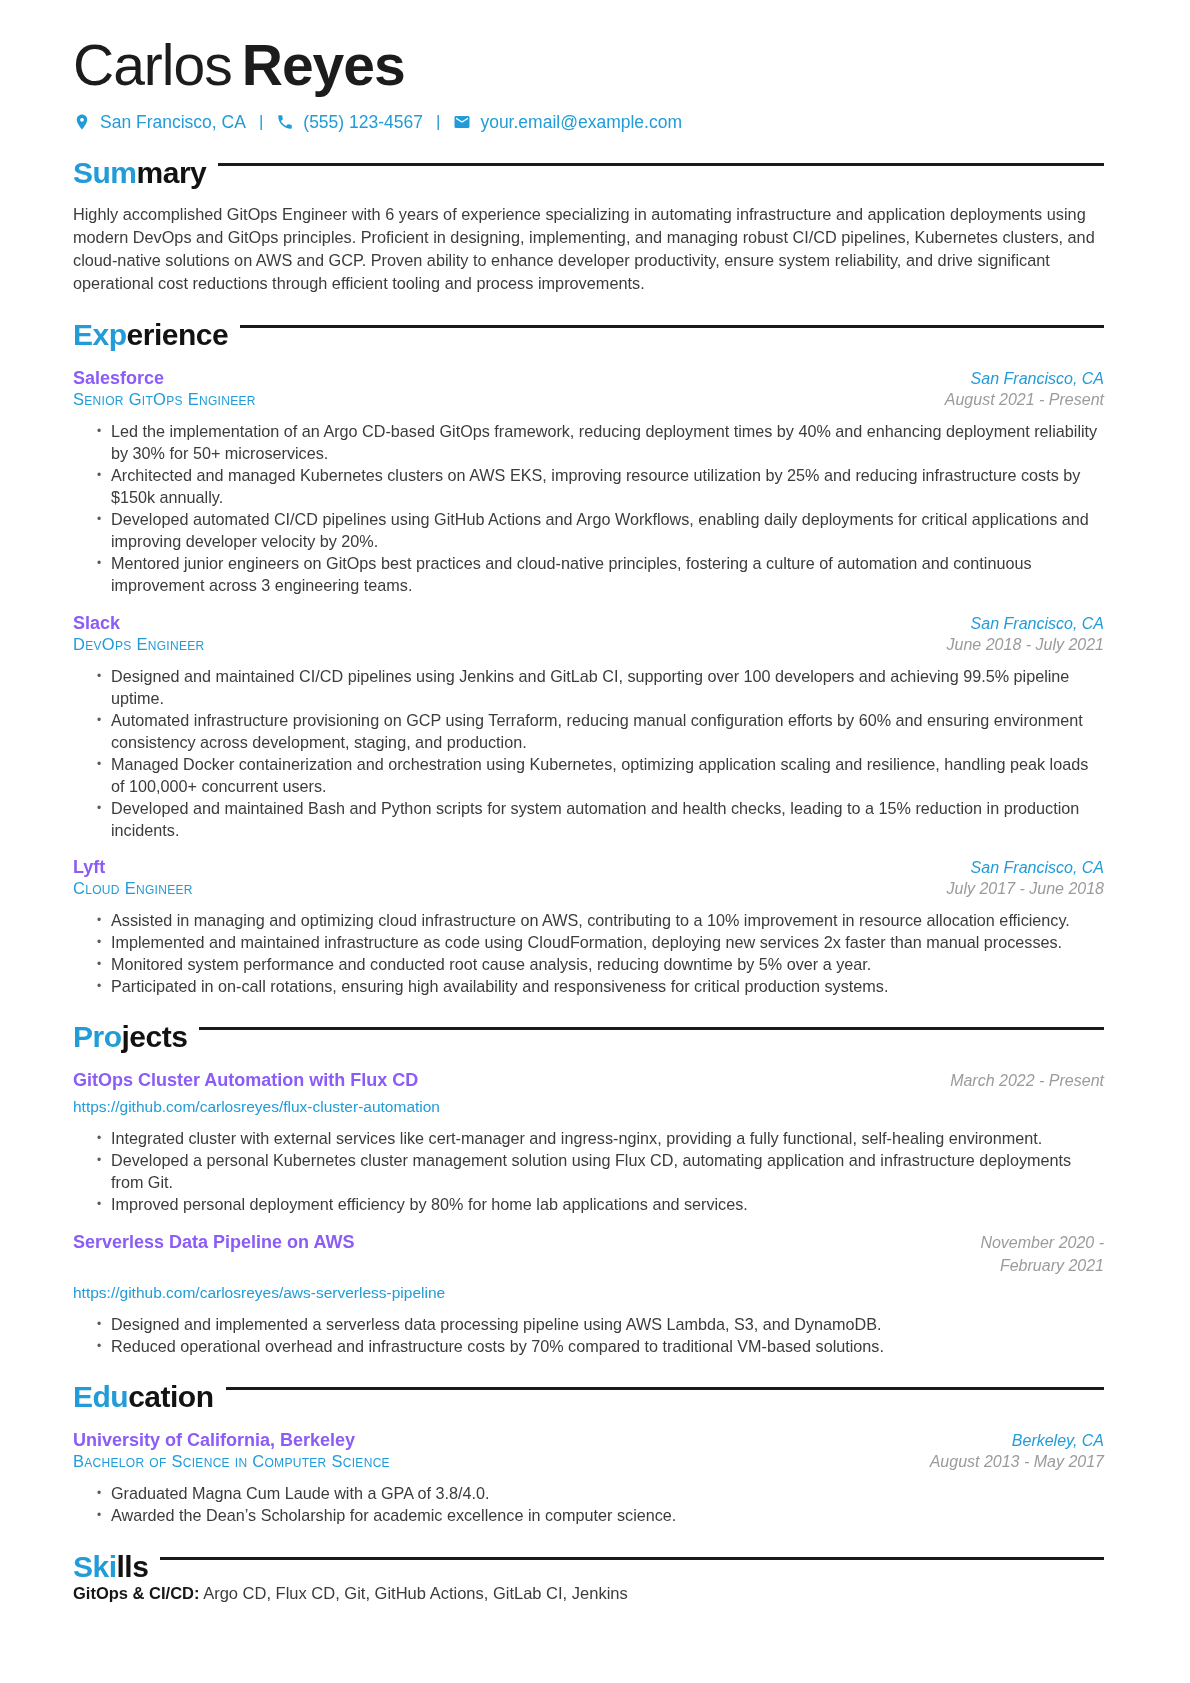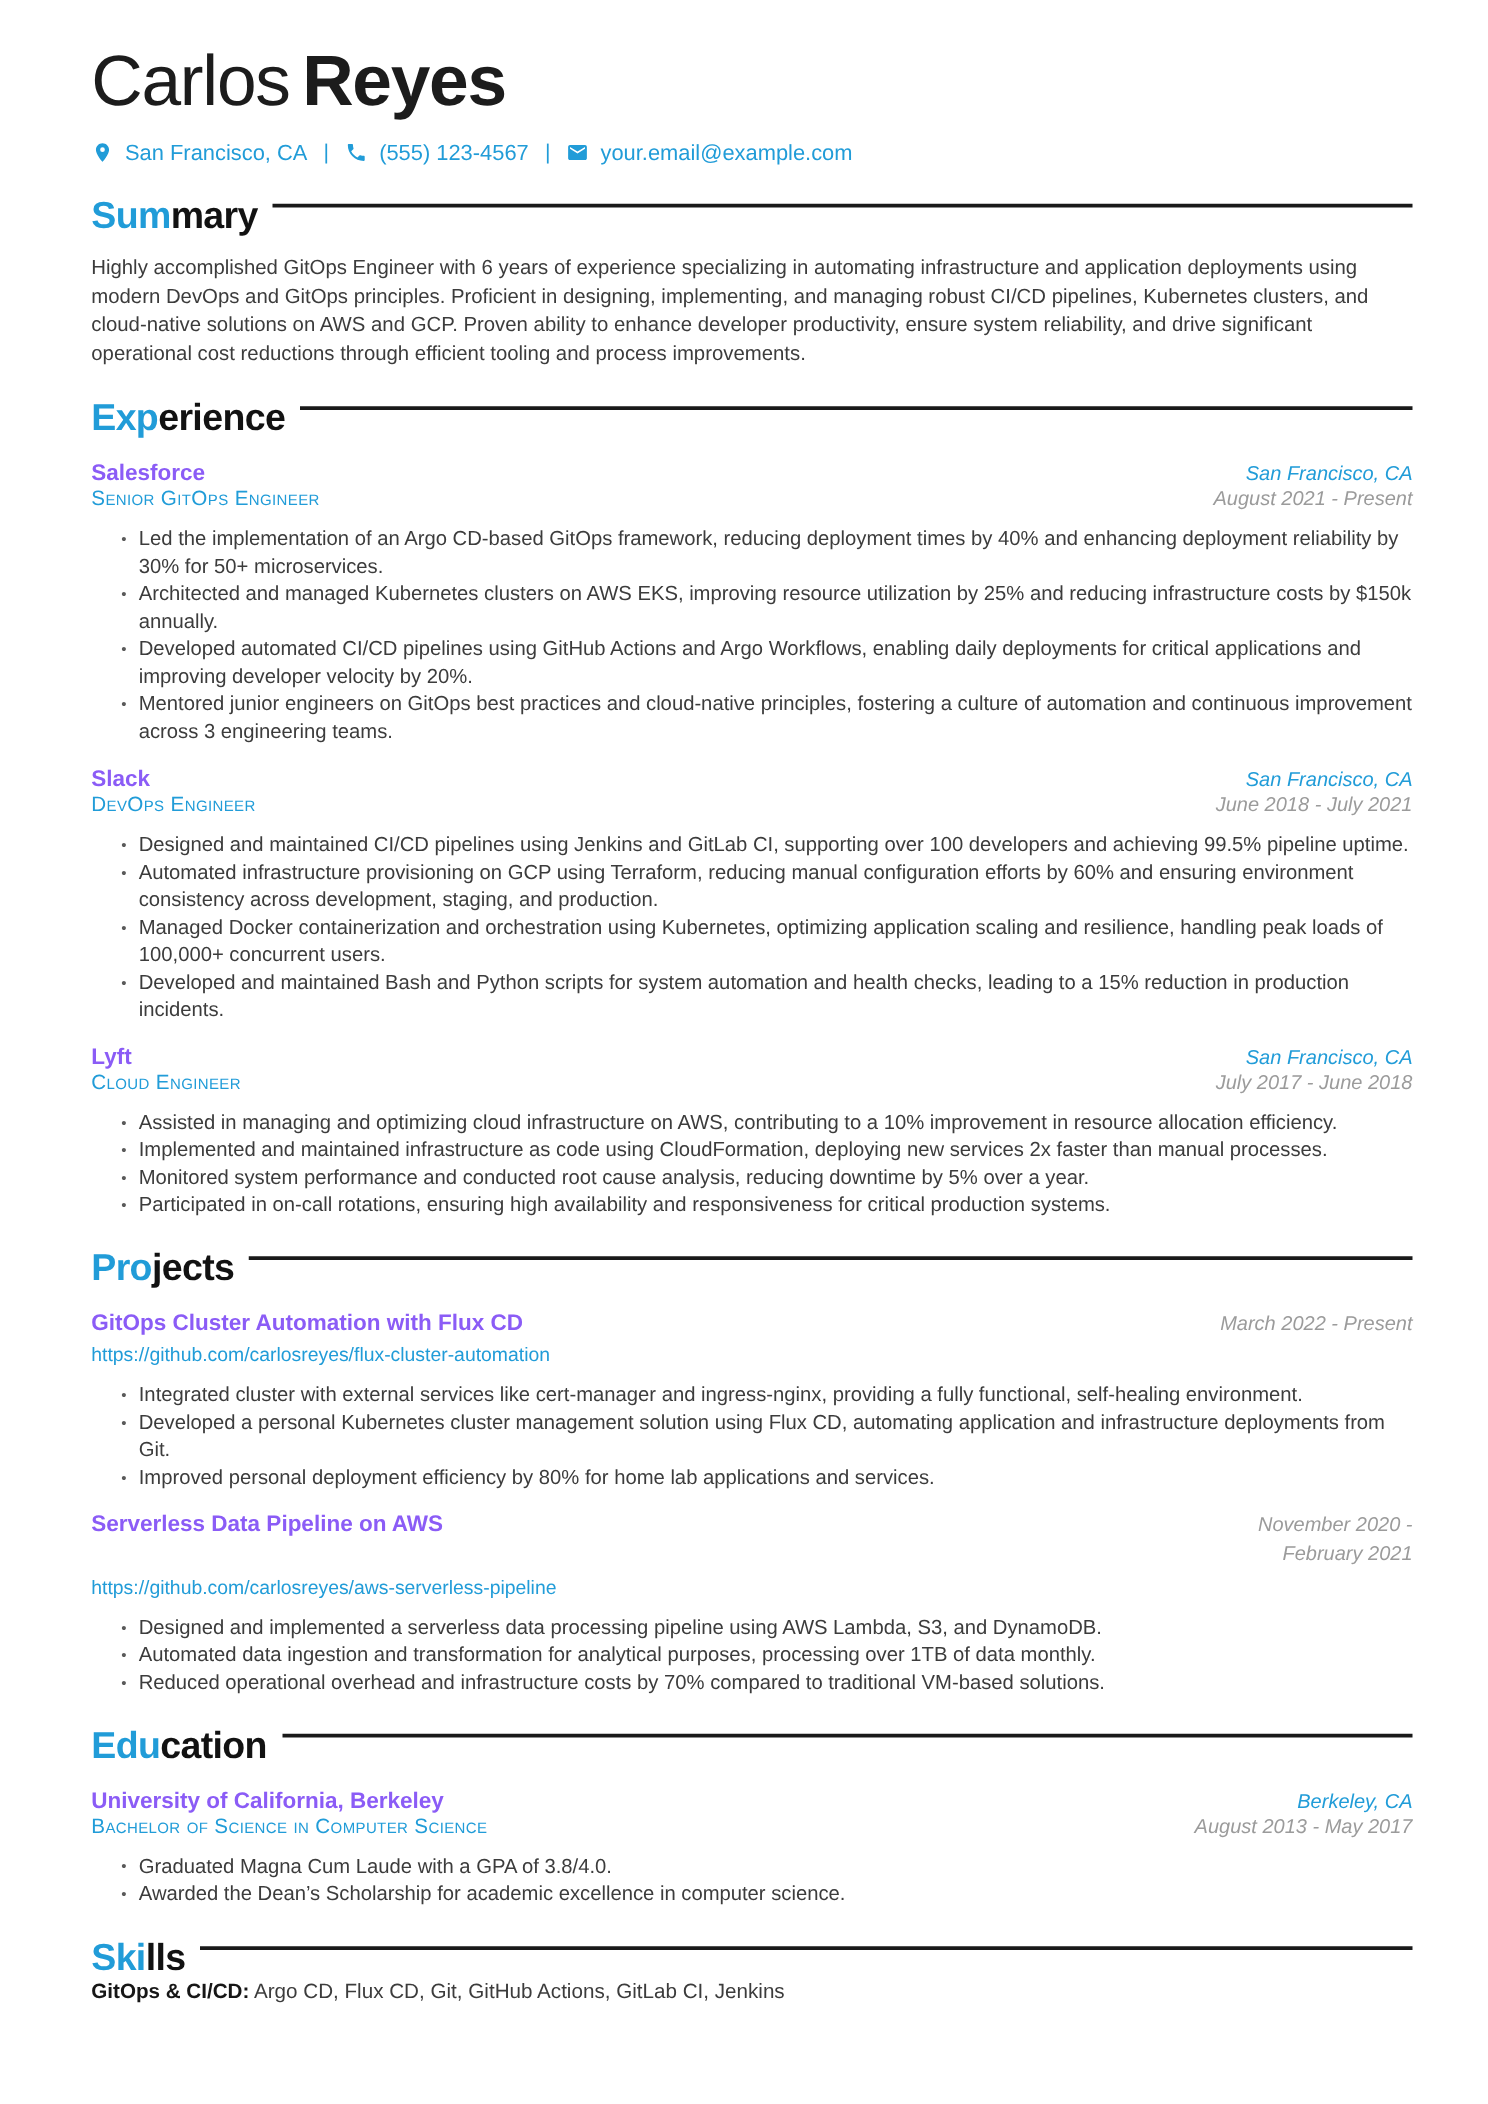--- a/index.html
+++ b/index.html
@@ -3,21 +3,21 @@
 <meta charset="utf-8">
 <style>
   * { margin: 0; padding: 0; box-sizing: border-box; }
   html, body { background: #ffffff; }
   body {
     width: 1190px; height: 1683px; overflow: hidden;
     font-family: "Liberation Sans", "DejaVu Sans", sans-serif;
     color: #3c3c3c;
     -webkit-hyphens: auto; hyphens: auto;
   }
-  .page { padding: 34px 60px 20px 73px; }
+  .page { padding: 34px 86px 20px 73px; }
 
   
   .name { font-size: 57px; line-height: 1.1; color: #1c1c1c; letter-spacing: -1px; }
   .name .first { font-weight: 400; }
   .name .last { font-weight: 700; margin-left: 10px; }
 
   .contact-row {
     display: flex; align-items: center; gap: 13px;
     margin-top: 15px; font-size: 17.5px; color: var(--accent);
   }
@@ -185,21 +185,20 @@
     </div>
 
     <div class="entry">
       <div class="entry-row">
         <span class="company">Serverless Data Pipeline on AWS</span>
         <span class="date date-wrap">November 2020 - February 2021</span>
       </div>
       <a class="proj-link">https://github.com/carlosreyes/aws-serverless-pipeline</a>
       <ul class="bullets">
         <li>Designed and implemented a serverless data processing pipeline using AWS Lambda, S3, and DynamoDB.</li>
-        <li>Automated data ingestion and transformation for analytical purposes, processing over 1TB of data monthly.</li>
         <li>Reduced operational overhead and infrastructure costs by 70% compared to traditional VM-based solutions.</li>
       </ul>
     </div>
   </div>
 
   <div class="section">
     <div class="section-heading">
       <span class="heading-text"><span class="heading-accent">Edu</span><span>cation</span></span>
       <span class="heading-line"></span>
     </div>

